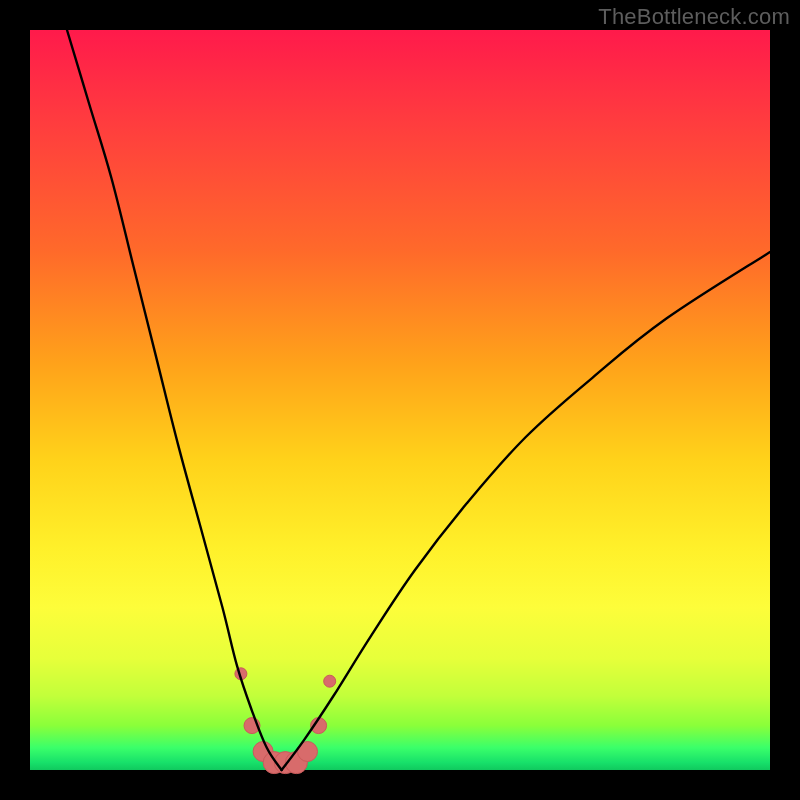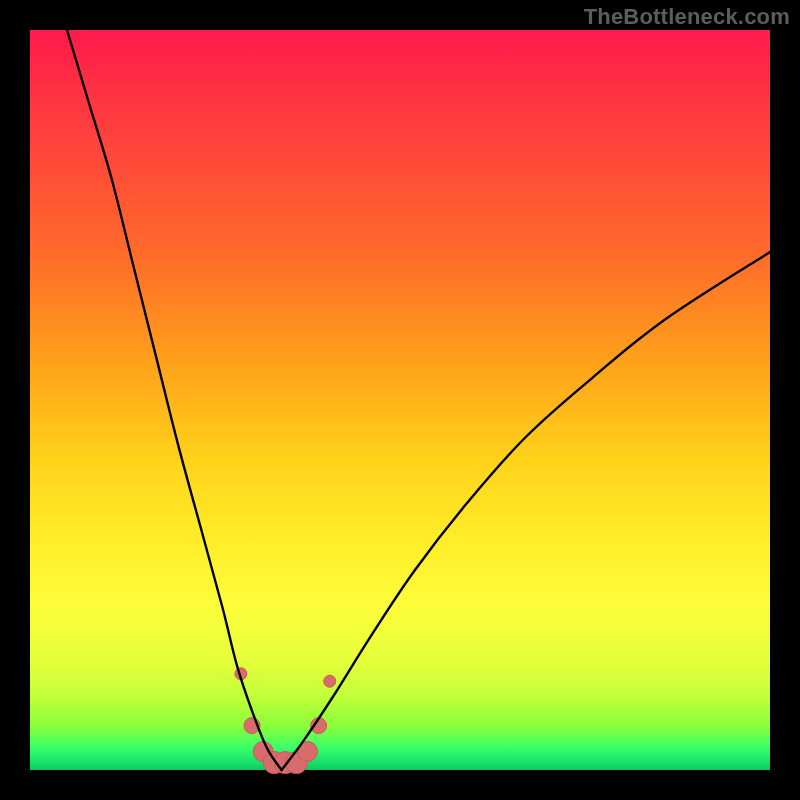--- a/index.html
+++ b/index.html
@@ -41,21 +41,21 @@
       #17e06a 99%,
       #10c95e 100%
     );
   }
   .watermark {
     position: absolute;
     top: 4px;
     right: 10px;
     color: #5d5d5d;
     font-size: 22px;
-    font-weight: 700;
+    font-weight: 400;
     letter-spacing: 0.2px;
     user-select: none;
     margin-left: 44px;
   }
   svg.curves {
     position: absolute;
     left: 0;
     top: 0;
     width: 740px;
     height: 740px;

